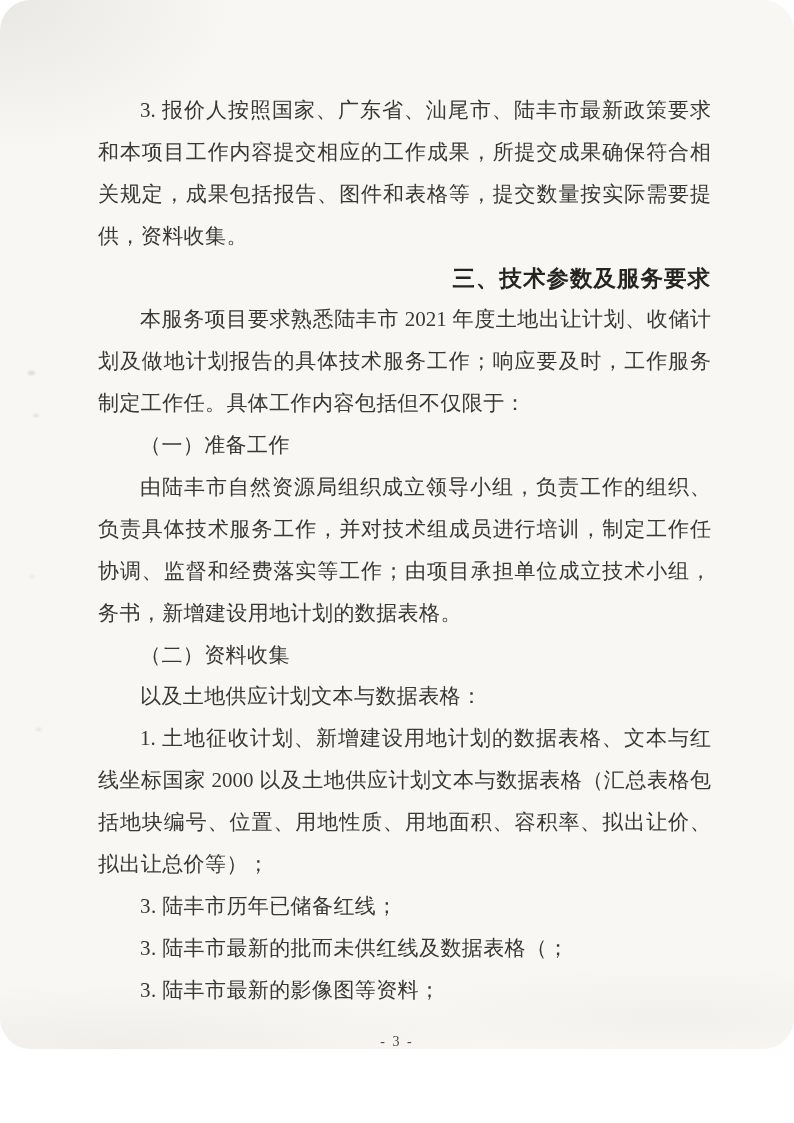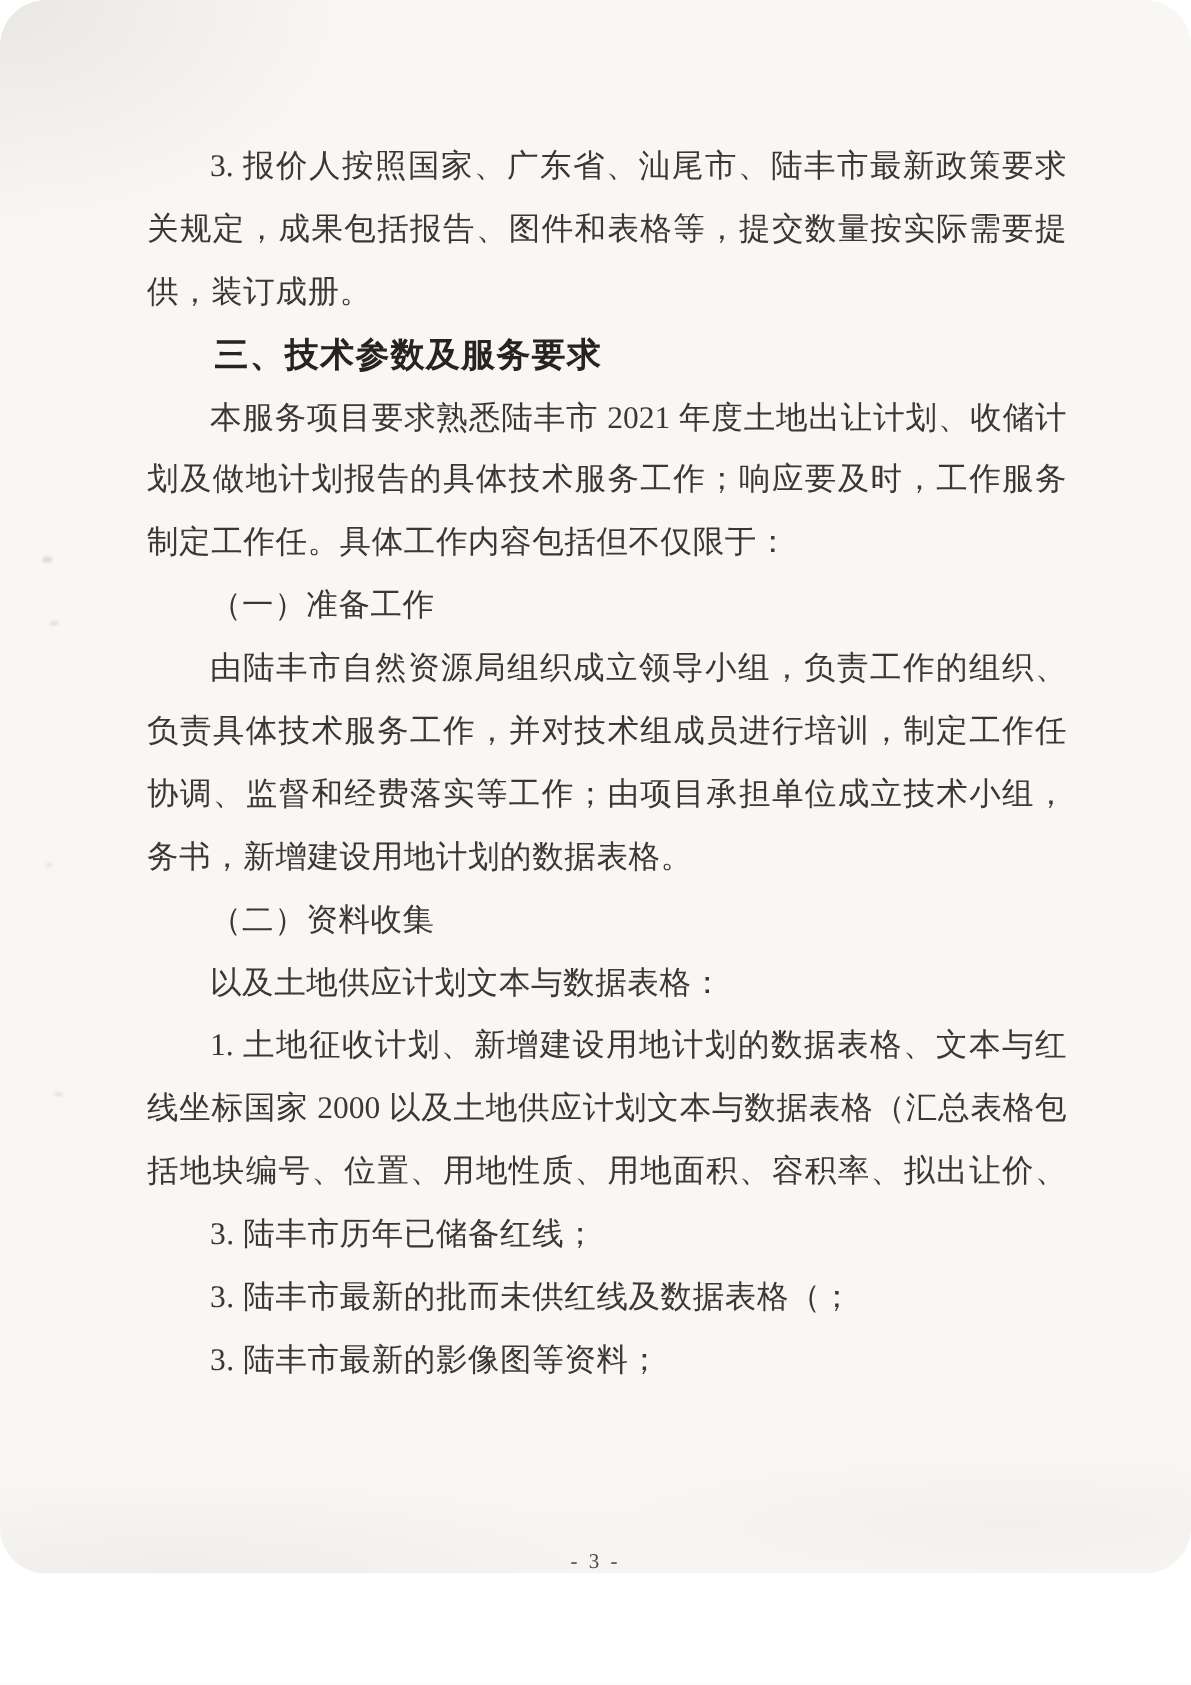--- a/index.html
+++ b/index.html
@@ -40,20 +40,21 @@
     text-align-last: justify;
     text-justify: inter-character;
     letter-spacing: 0;
   }
   .doc-line.heading {
     font-family: "Liberation Sans", "DejaVu Sans", sans-serif;
     font-weight: bold;
     font-size: 22.5px;
     color: #262421;
     letter-spacing: 1px;
+    text-align: right;
   }
   .footer {
     position: absolute;
     left: 0;
     right: 0;
     top: 1034px;
     text-align: center;
     font-size: 14px;
     letter-spacing: 2px;
     color: #4a4845;
@@ -82,36 +83,38 @@
       radial-gradient(circle 1.3px at 19px 31px, rgba(120,115,105,0.20), transparent 2.2px);
     background-size: 73px 37px, 89px 41px, 61px 47px, 101px 53px, 83px 43px;
   }
 </style>
 </head>
 <body>
 
 <div class="page">
   <div class="content">
       <div class="doc-line indent fill">3. 报价人按照国家、广东省、汕尾市、陆丰市最新政策要求</div>
+      <div class="doc-line fill">和本项目工作内容提交相应的工作成果，所提交成果确保符合相</div>
       <div class="doc-line fill">关规定，成果包括报告、图件和表格等，提交数量按实际需要提</div>
-      <div class="doc-line">供，装订成册。</div>
+      <div class="doc-line">供，资料收集。</div>
       <div class="doc-line heading indent">三、技术参数及服务要求</div>
       <div class="doc-line indent fill">本服务项目要求熟悉陆丰市 2021 年度土地出让计划、收储计</div>
       <div class="doc-line fill">划及做地计划报告的具体技术服务工作；响应要及时，工作服务</div>
       <div class="doc-line">制定工作任。具体工作内容包括但不仅限于：</div>
       <div class="doc-line indent">（一）准备工作</div>
       <div class="doc-line indent fill">由陆丰市自然资源局组织成立领导小组，负责工作的组织、</div>
       <div class="doc-line fill">负责具体技术服务工作，并对技术组成员进行培训，制定工作任</div>
       <div class="doc-line fill">协调、监督和经费落实等工作；由项目承担单位成立技术小组，</div>
       <div class="doc-line">务书，新增建设用地计划的数据表格。</div>
       <div class="doc-line indent">（二）资料收集</div>
       <div class="doc-line indent">以及土地供应计划文本与数据表格：</div>
       <div class="doc-line indent fill">1. 土地征收计划、新增建设用地计划的数据表格、文本与红</div>
       <div class="doc-line fill">线坐标国家 2000 以及土地供应计划文本与数据表格（汇总表格包</div>
       <div class="doc-line fill">括地块编号、位置、用地性质、用地面积、容积率、拟出让价、</div>
+      <div class="doc-line">拟出让总价等）；</div>
       <div class="doc-line indent">3. 陆丰市历年已储备红线；</div>
       <div class="doc-line indent">3. 陆丰市最新的批而未供红线及数据表格（；</div>
       <div class="doc-line indent">3. 陆丰市最新的影像图等资料；</div>
     </div>
 
   <div class="footer">- 3 -</div>
 
   <div class="speck s1"></div>
   <div class="speck s2"></div>
   <div class="speck s3"></div>

